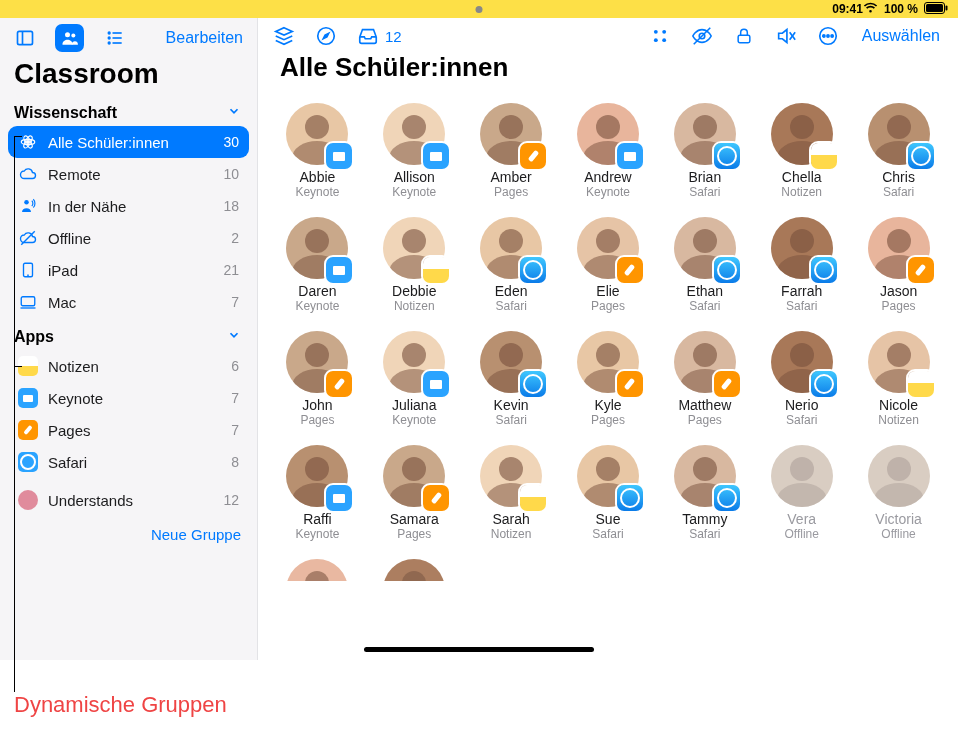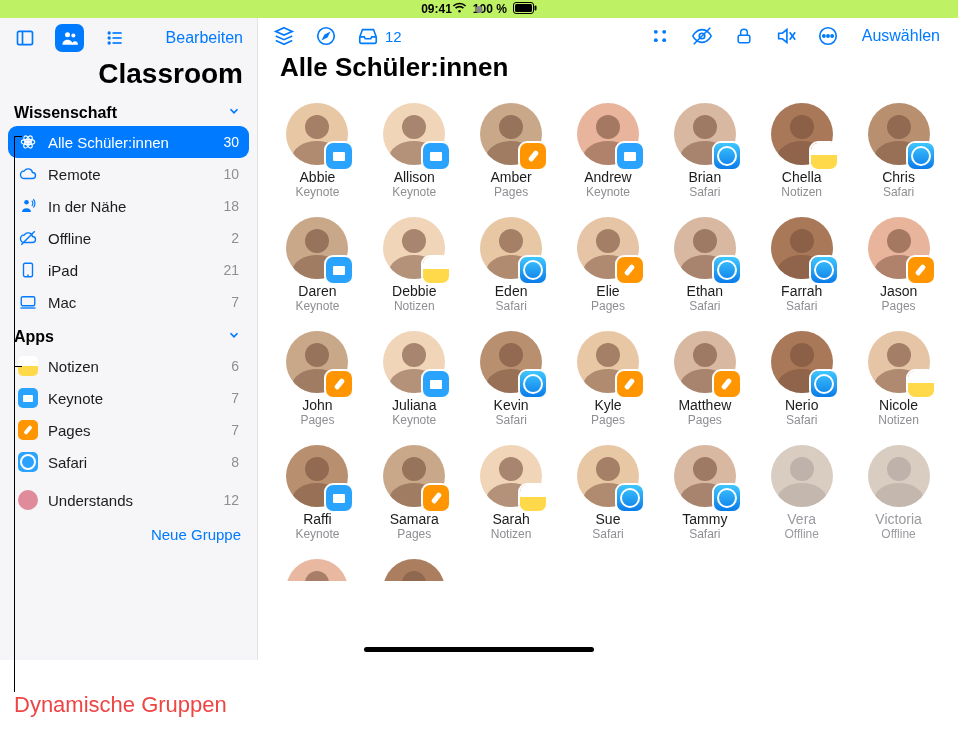--- a/index.html
+++ b/index.html
@@ -15,28 +15,28 @@
     width: 958px;
     height: 660px;
     background: #fff;
     display: flex;
     flex-direction: column;
     position: relative;
   }
   
   .status-bar {
     height: 18px;
-    background: #bef264;
+    background: #fde047;
     display: flex;
     align-items: center;
     padding: 0 10px;
     font-size: 12px;
     font-weight: 600;
     color: #000;
-    justify-content: center;
+    justify-content: flex-end;
   }
   .status-right { display:flex; align-items:center; gap:6px; font-size:12px;}
   .wifi-icon, .batt-icon { display:inline-block; }
   .camera-dot { position:absolute; top:6px; left:50%; transform:translateX(-50%); width:7px;height:7px;border-radius:50%; background:#888;}
   
   .app {
     flex: 1;
     display: flex;
     min-height: 0;
     background: #fff;
@@ -58,21 +58,21 @@
   }
   .tb-btn {
     width:34px; height:28px; border-radius:7px;
     display:flex;align-items:center;justify-content:center;
     color:#007aff;
   }
   .tb-btn.active { background:#007aff; color:#fff; }
   .tb-spacer{flex:1;}
   .tb-link{ color:#007aff; font-size:16px; padding:0 4px;}
   .app-title {
-    font-size:28px; font-weight:800; padding: 2px 14px 10px 14px; text-align: right;
+    font-size:28px; font-weight:800; padding: 2px 14px 10px 14px;
   }
   .section-header{
     display:flex; align-items:flex-start; justify-content:space-between;
     padding: 4px 16px 4px 14px;
     font-weight:700; font-size:16px;
   }
   .section-header .chev{ color:#007aff; }
   .side-list{ list-style:none; padding: 0 8px 6px 8px;}
   .side-item{
     display:flex; align-items:center; gap:10px;

